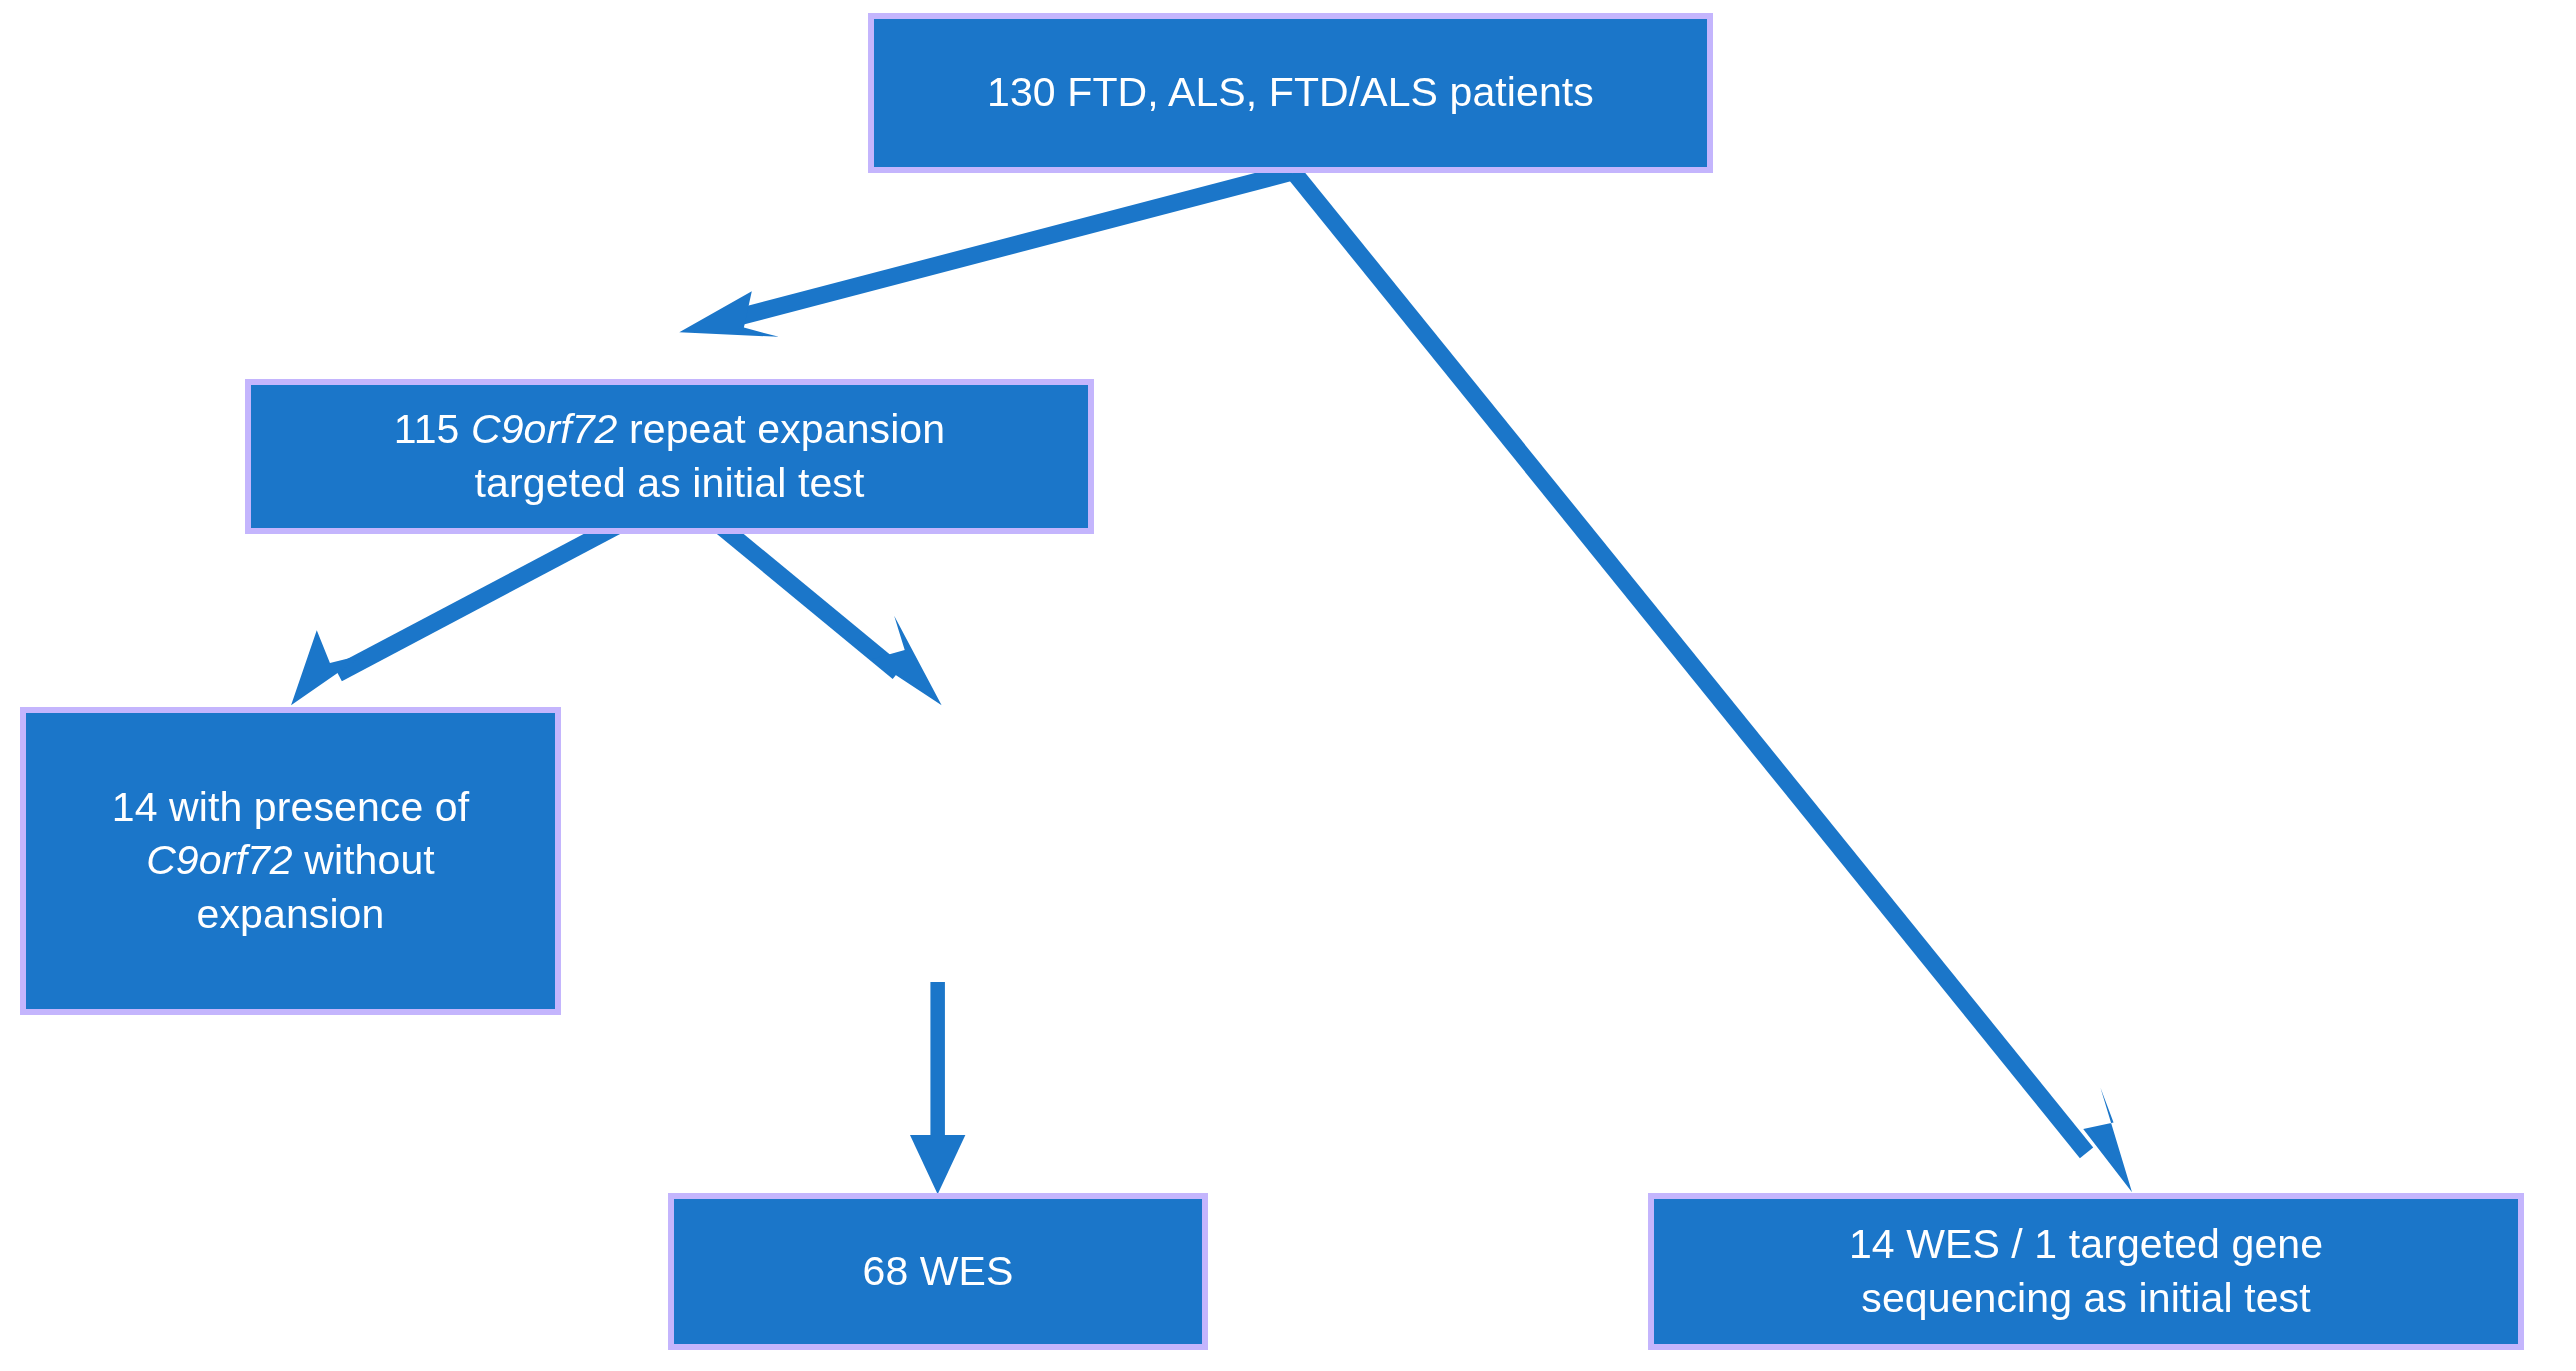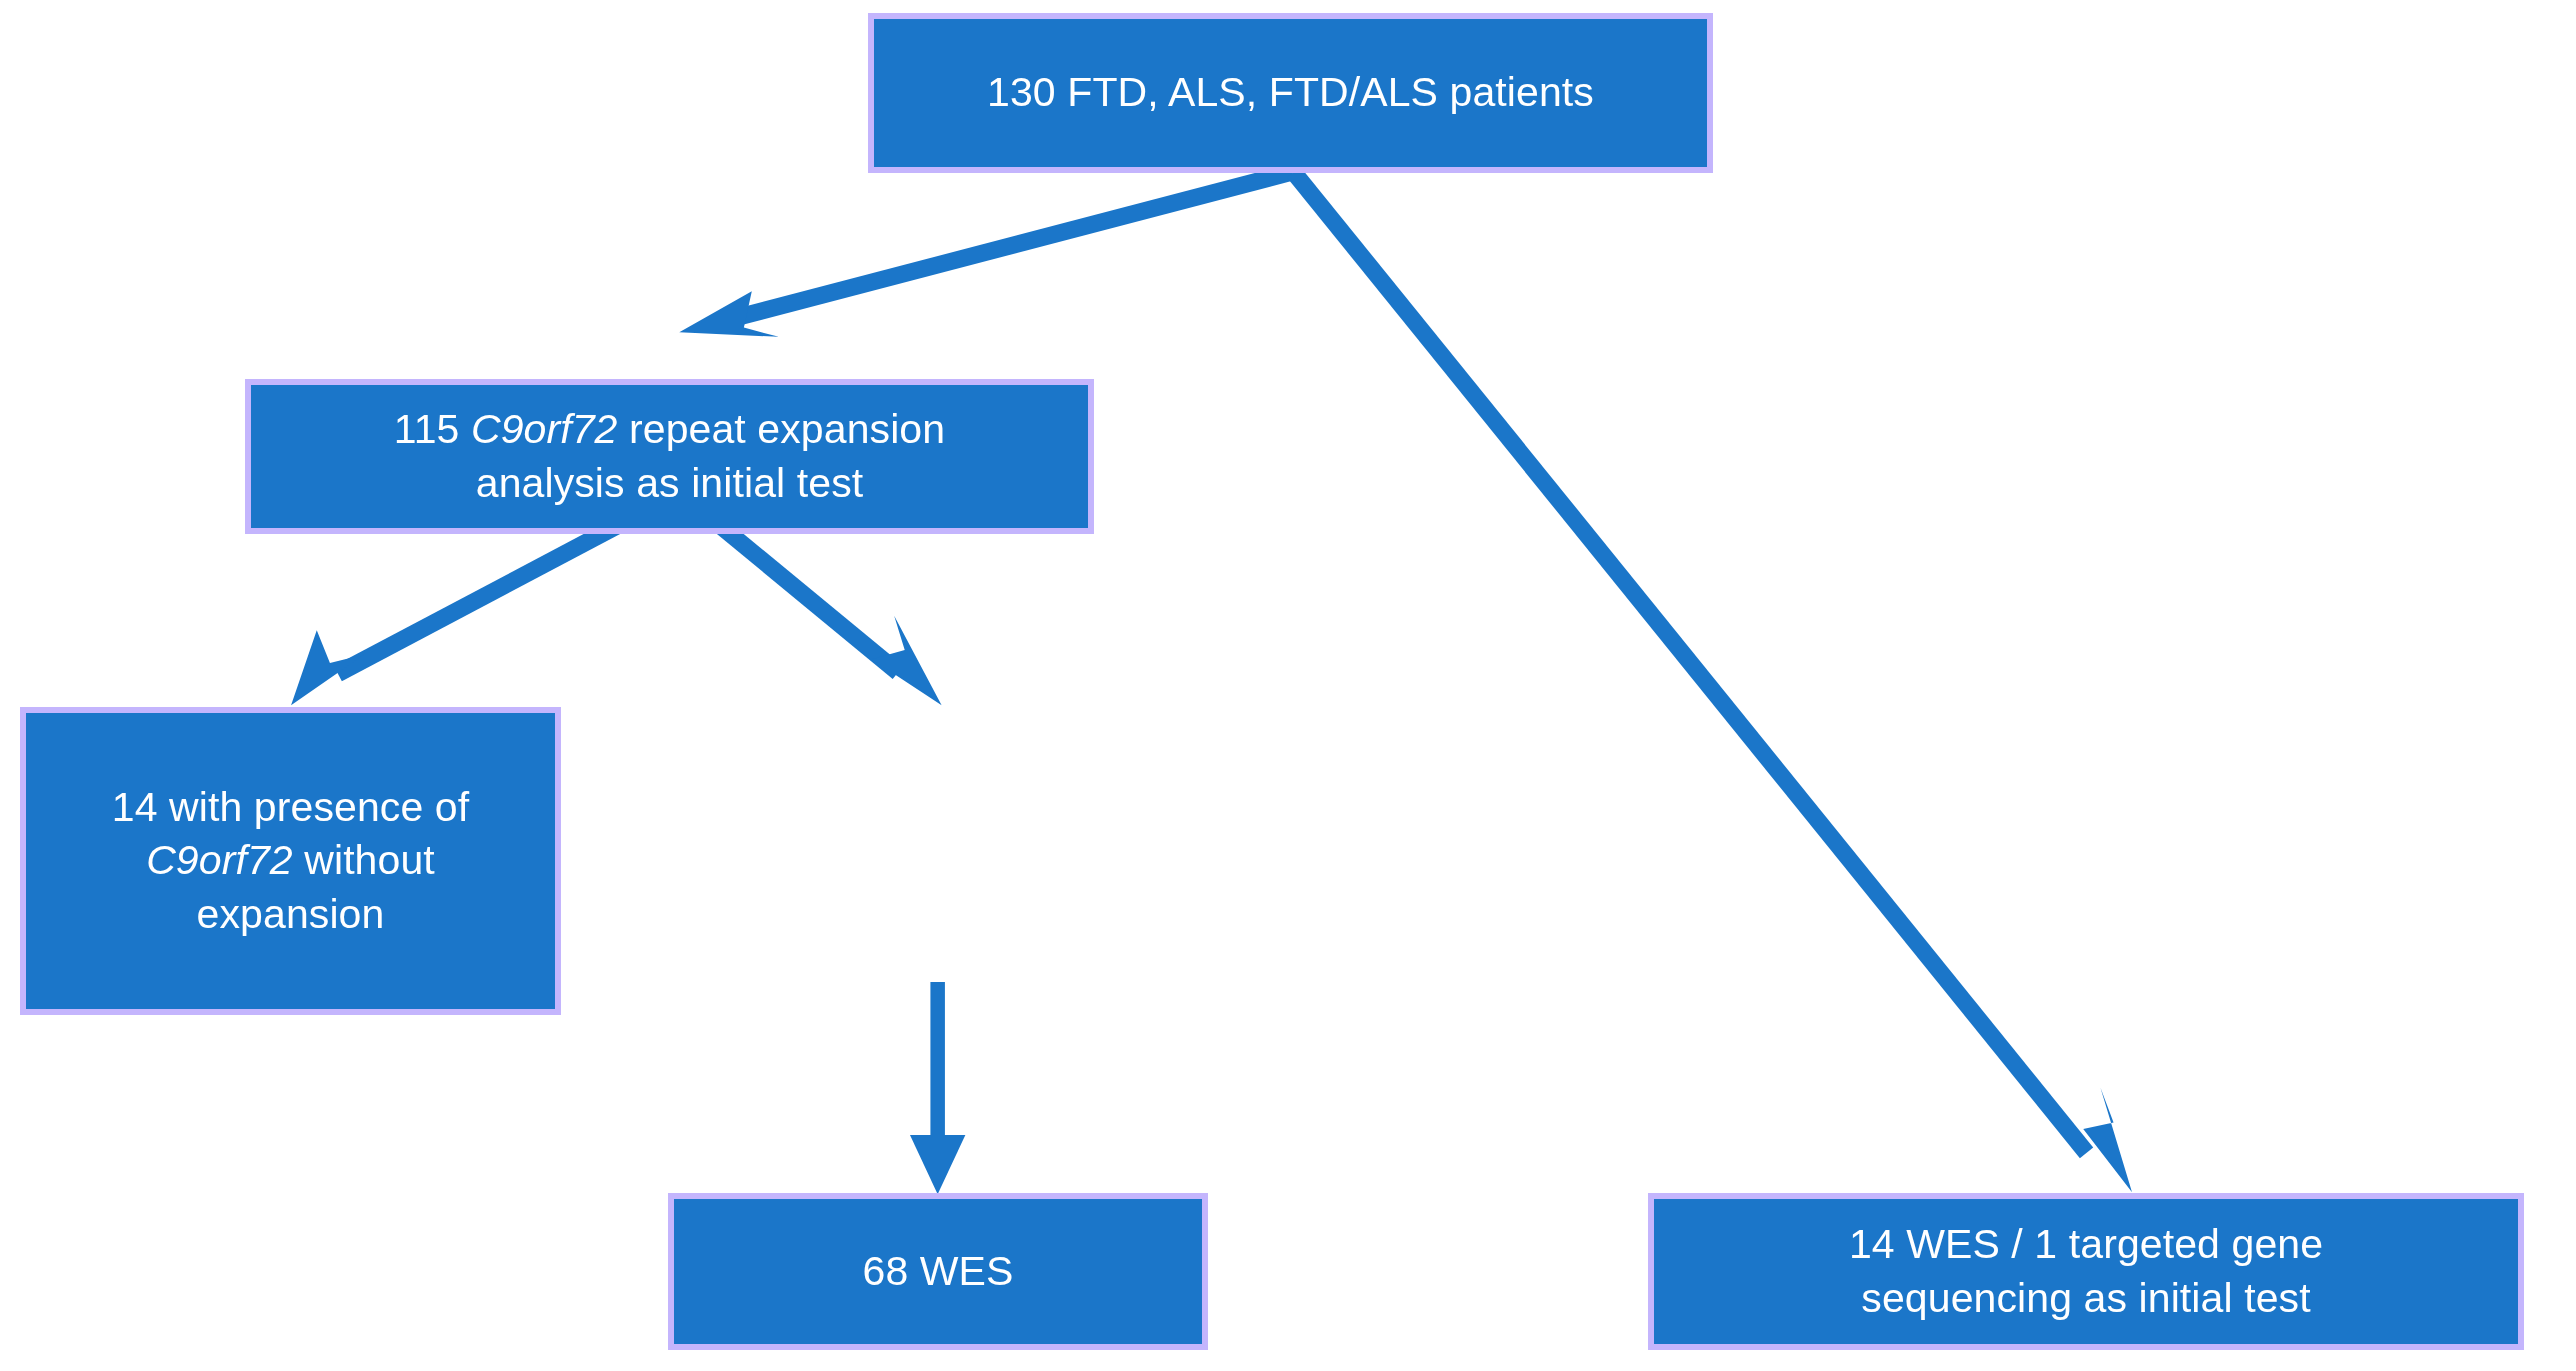--- a/index.html
+++ b/index.html
@@ -83,21 +83,21 @@
       <path d="M 1422 1490 L 1422 1756" stroke="#1b76c9" stroke-width="22" fill="none"></path>
       <path d="M 1422 1812 L 1380 1722 L 1464 1722 Z" fill="#1b76c9"></path>
     </g>
   </svg>
 
   <div class="node" id="node-cohort">
     <span class="txt">130 FTD, ALS, FTD/ALS patients</span>
   </div>
 
   <div class="node" id="node-c9-analysis">
-    <span class="txt"><span>115 </span><i>C9orf72</i><span> repeat expansion</span><br><span>analysis as initial test</span></span>
+    <span class="txt"><span>115 </span><i>C9orf72</i><span> repeat expansion</span><br><span>targeted as initial test</span></span>
   </div>
 
   <div class="node" id="node-c9-present">
     <span class="txt"><span>14 with presence of</span><br><i>C9orf72</i><span> without</span><br><span>expansion</span></span>
   </div>
 
 
   <div class="node" id="node-wes-81">
     <span class="txt">68 WES</span>
   </div>

